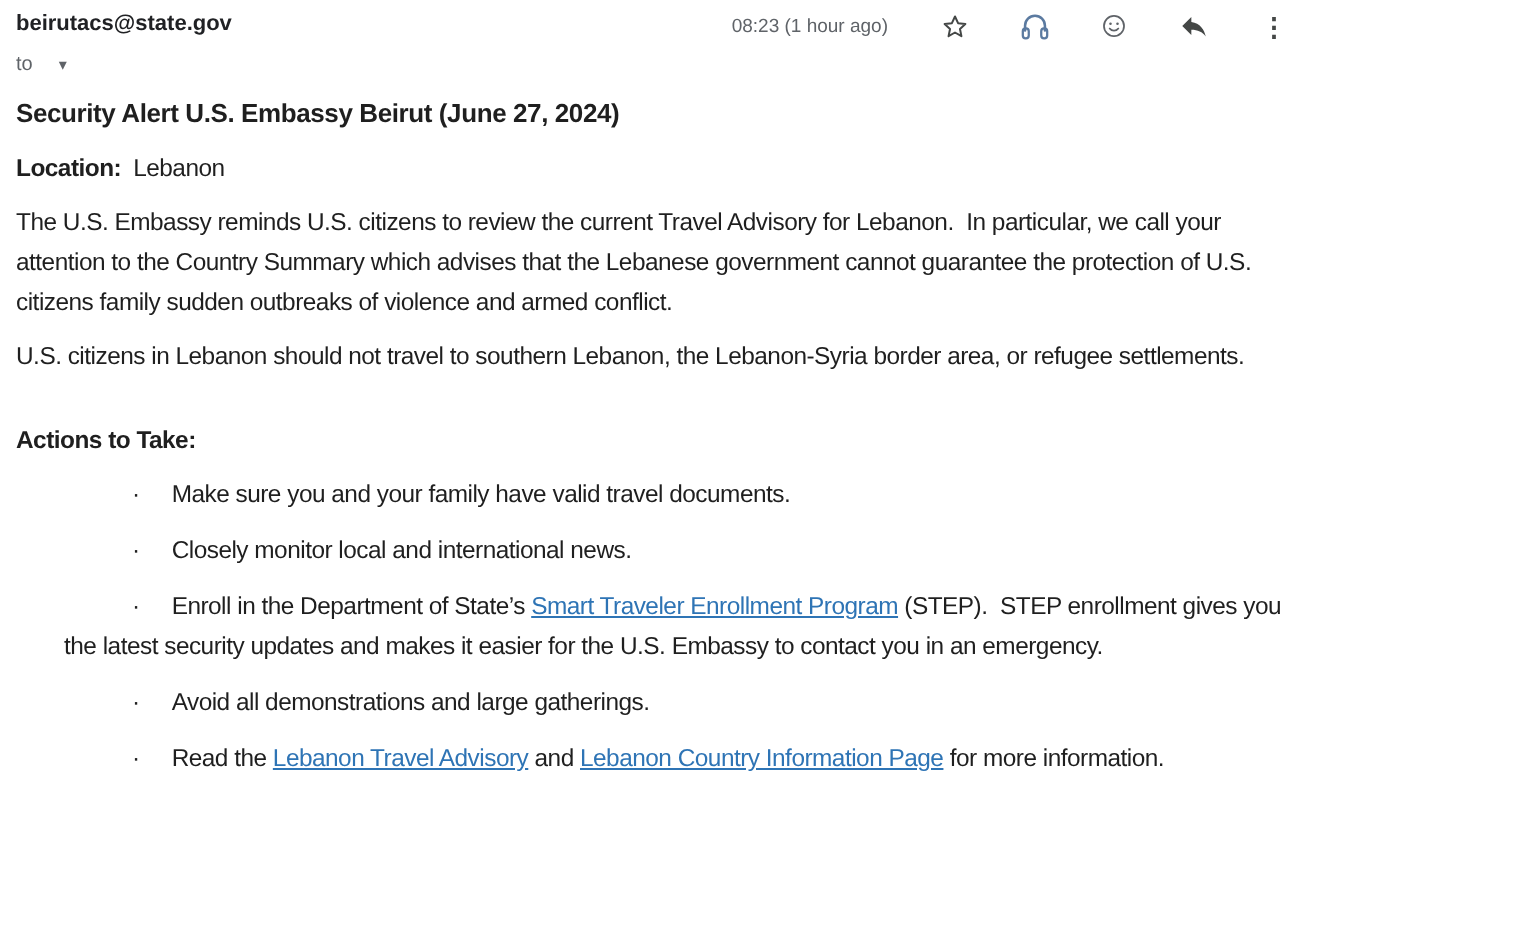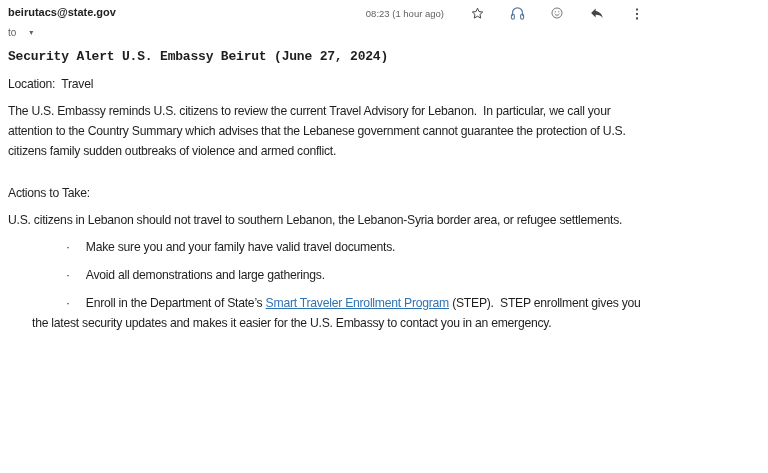--- a/index.html
+++ b/index.html
@@ -65,30 +65,29 @@
   .caret { font-size: 8px; color: var(--muted-color); }
 
   
   .msg { margin-top: 7px; }
   .title {
     font-size: 13px;
     font-weight: bold;
     letter-spacing: -0.2px;
     line-height: 20px;
     margin-bottom: 7px;
-    font-family: Liberation Mono, monospace;
   }
   .block {
     font-size: 12.2px;
     letter-spacing: -0.25px;
     line-height: 20px;
     margin-bottom: 7px;
     white-space: pre-wrap;
   }
-  .b { font-weight: normal; margin-top: 22px; }
+  .b { font-weight: bold; margin-top: 22px; }
   .loc-value { margin-left: 6px; }
   .bullet { margin-bottom: 8px; margin-left: 24px; }
   .bullet .dot { margin-left: 34px; margin-right: 16px; }
   a.lnk {
     color: var(--link-color);
     text-decoration: underline;
     cursor: pointer;
   }
 </style>
 </head>
@@ -132,30 +131,32 @@
   </div>
 
   <div class="to-row">
       <span>to</span>
       <span class="caret">▾</span>
     </div>
 
   <div class="msg">
     <div class="title">Security Alert U.S. Embassy Beirut (June 27, 2024)</div>
 
-    <div class="block"><span class="b">Location:</span><span class="loc-value">Travel</span></div>
+    <div class="block"><span class="b">Location:</span><span class="loc-value">Lebanon</span></div>
 
 
 
     <div class="block">The U.S. Embassy reminds U.S. citizens to review the current Travel Advisory for Lebanon.  In particular, we call your attention to the Country Summary which advises that the Lebanese government cannot guarantee the protection of U.S. citizens family sudden outbreaks of violence and armed conflict.</div>
 
+    <div class="block">U.S. citizens in Lebanon should not travel to southern Lebanon, the Lebanon-Syria border area, or refugee settlements.</div>
+
     <div class="block b">Actions to Take:</div>
 
-    <div class="block">U.S. citizens in Lebanon should not travel to southern Lebanon, the Lebanon-Syria border area, or refugee settlements.</div>
+    <div class="block bullet"><span class="dot">·</span><span>Make sure you and your family have valid travel documents.</span></div>
+    <div class="block bullet"><span class="dot">·</span><span>Closely monitor local and international news.</span></div>
+    <div class="block bullet"><span class="dot">·</span><span>Enroll in the Department of State’s </span><a class="lnk">Smart Traveler Enrollment Program</a><span> (STEP).  STEP enrollment gives you the latest security updates and makes it easier for the U.S. Embassy to contact you in an emergency.</span></div>
 
-    <div class="block bullet"><span class="dot">·</span><span>Make sure you and your family have valid travel documents.</span></div>
     <div class="block bullet"><span class="dot">·</span><span>Avoid all demonstrations and large gatherings.</span></div>
 
-    <div class="block bullet"><span class="dot">·</span><span>Enroll in the Department of State’s </span><a class="lnk">Smart Traveler Enrollment Program</a><span> (STEP).  STEP enrollment gives you the latest security updates and makes it easier for the U.S. Embassy to contact you in an emergency.</span></div>
-
+    <div class="block bullet"><span class="dot">·</span><span>Read the </span><a class="lnk">Lebanon Travel Advisory</a><span> and </span><a class="lnk">Lebanon Country Information Page</a><span> for more information.</span></div>
   </div>
 
 </div>
 
 </body></html>

